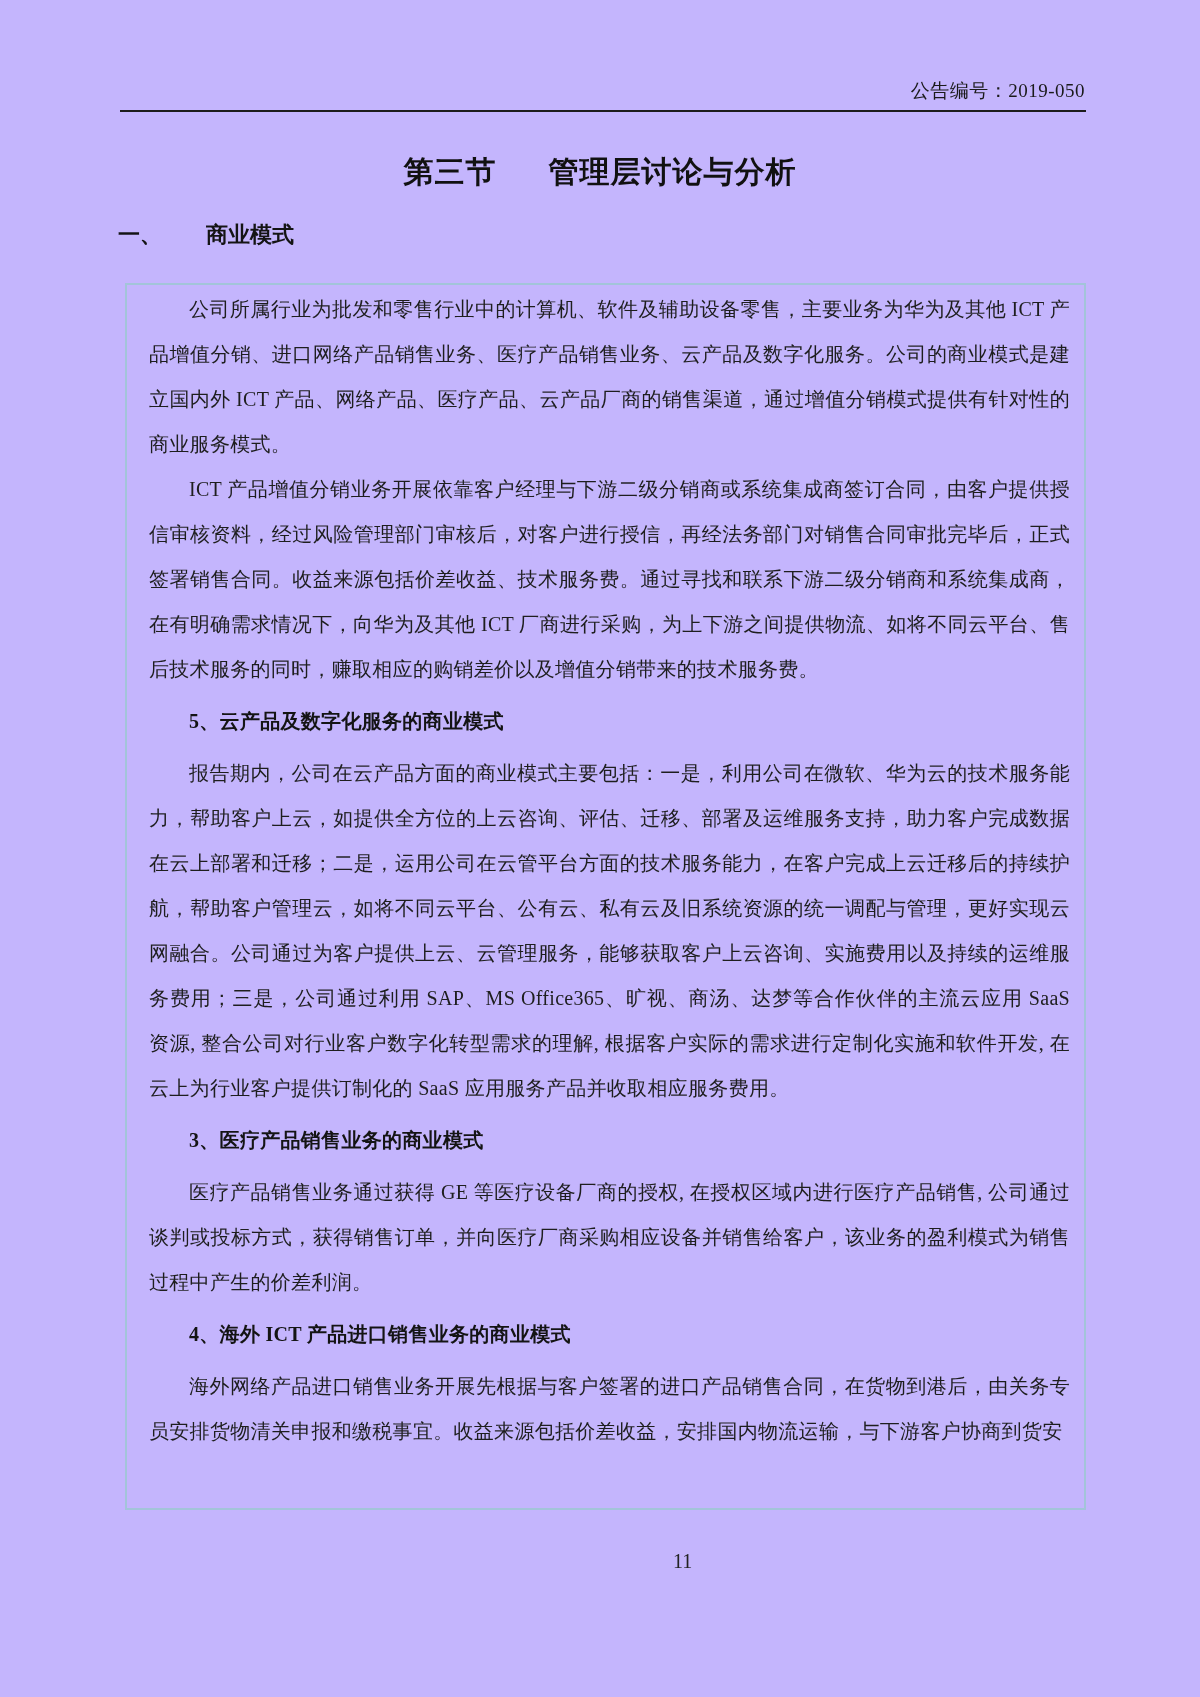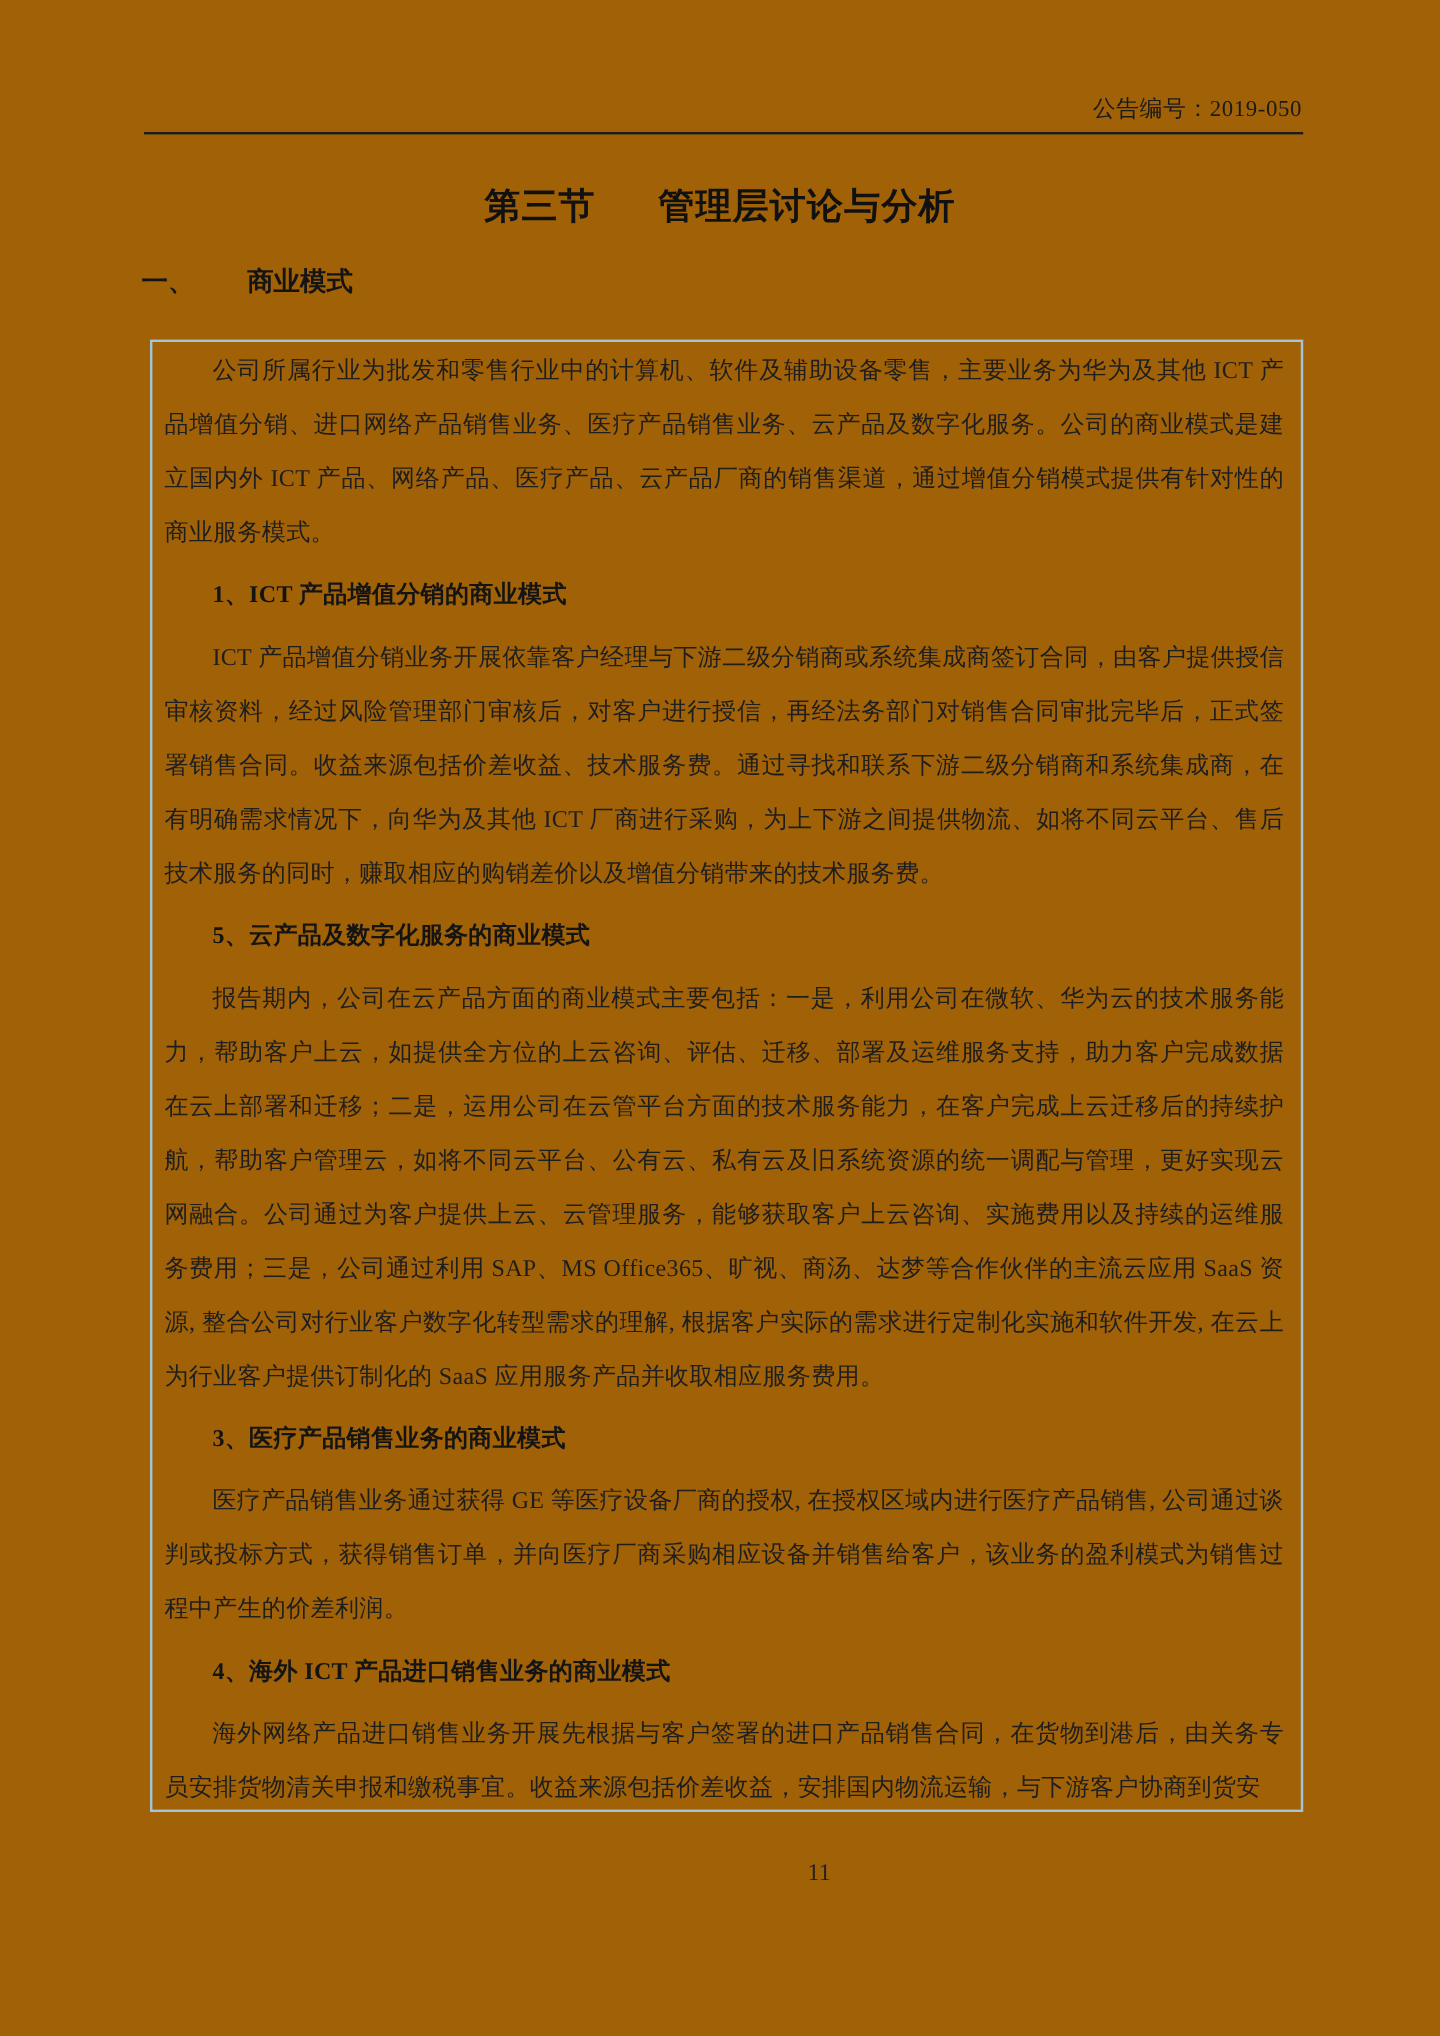--- a/index.html
+++ b/index.html
@@ -2,21 +2,21 @@
 <html><head>
 <meta charset="utf-8">
 <style>
   * { margin: 0; padding: 0; box-sizing: border-box; }
   html, body { background: #e9e9e7; }
   .page {
     position: relative;
     width: 1200px;
     height: 1697px;
     margin: 0 auto;
-    background: #a16207;
+    background: #c4b5fd;
     font-family: "Liberation Serif", "DejaVu Serif", serif;
     color: #1e1e1e;
     overflow: hidden;
   }
   .header {
     position: absolute;
     top: 78px;
     left: 120px;
     width: 965px;
     text-align: right;
@@ -55,21 +55,21 @@
   }
   .section-head .section-name { margin-left: 44px; margin-top: 23px; }
   .content-box {
     position: absolute;
     top: 283px;
     left: 125px;
     width: 961px;
     height: 1227px;
     border: 2px solid #a3c4d9;
     background: transparent;
-    padding: 2px 14px 0 10px;
+    padding: 2px 14px 0 22px;
     overflow: hidden;
   }
   .para {
     font-size: 20px;
     line-height: 45px;
     letter-spacing: 0.3px;
     text-align: justify;
     text-justify: inter-character;
     text-indent: 2em;
     color: #1e1e1e;
@@ -112,21 +112,20 @@
     <span class="chapter-no">第三节</span><span class="chapter-name">管理层讨论与分析</span>
   </div>
 
   <div class="section-head">
     <span class="section-no">一、</span><span class="section-name">商业模式</span>
   </div>
 
   <div class="content-box">
     <p class="para">公司所属行业为批发和零售行业中的计算机、软件及辅助设备零售，主要业务为华为及其他 ICT 产品增值分销、进口网络产品销售业务、医疗产品销售业务、云产品及数字化服务。公司的商业模式是建立国内外 ICT 产品、网络产品、医疗产品、云产品厂商的销售渠道，通过增值分销模式提供有针对性的商业服务模式。</p>
 
-    <h3 class="sub-heading">1、ICT 产品增值分销的商业模式</h3>
     <p class="para">ICT 产品增值分销业务开展依靠客户经理与下游二级分销商或系统集成商签订合同，由客户提供授信审核资料，经过风险管理部门审核后，对客户进行授信，再经法务部门对销售合同审批完毕后，正式签署销售合同。收益来源包括价差收益、技术服务费。通过寻找和联系下游二级分销商和系统集成商，在有明确需求情况下，向华为及其他 ICT 厂商进行采购，为上下游之间提供物流、如将不同云平台、售后技术服务的同时，赚取相应的购销差价以及增值分销带来的技术服务费。</p>
 
     <h3 class="sub-heading">5、云产品及数字化服务的商业模式</h3>
     <p class="para">报告期内，公司在云产品方面的商业模式主要包括：一是，利用公司在微软、华为云的技术服务能力，帮助客户上云，如提供全方位的上云咨询、评估、迁移、部署及运维服务支持，助力客户完成数据在云上部署和迁移；二是，运用公司在云管平台方面的技术服务能力，在客户完成上云迁移后的持续护航，帮助客户管理云，如将不同云平台、公有云、私有云及旧系统资源的统一调配与管理，更好实现云网融合。公司通过为客户提供上云、云管理服务，能够获取客户上云咨询、实施费用以及持续的运维服务费用；三是，公司通过利用 SAP、MS Office365、旷视、商汤、达梦等合作伙伴的主流云应用 SaaS 资源, 整合公司对行业客户数字化转型需求的理解, 根据客户实际的需求进行定制化实施和软件开发, 在云上为行业客户提供订制化的 SaaS 应用服务产品并收取相应服务费用。</p>
 
     <h3 class="sub-heading">3、医疗产品销售业务的商业模式</h3>
     <p class="para">医疗产品销售业务通过获得 GE 等医疗设备厂商的授权, 在授权区域内进行医疗产品销售, 公司通过谈判或投标方式，获得销售订单，并向医疗厂商采购相应设备并销售给客户，该业务的盈利模式为销售过程中产生的价差利润。</p>
 
     <h3 class="sub-heading">4、海外 ICT 产品进口销售业务的商业模式</h3>
     <p class="para">海外网络产品进口销售业务开展先根据与客户签署的进口产品销售合同，在货物到港后，由关务专员安排货物清关申报和缴税事宜。收益来源包括价差收益，安排国内物流运输，与下游客户协商到货安</p>

